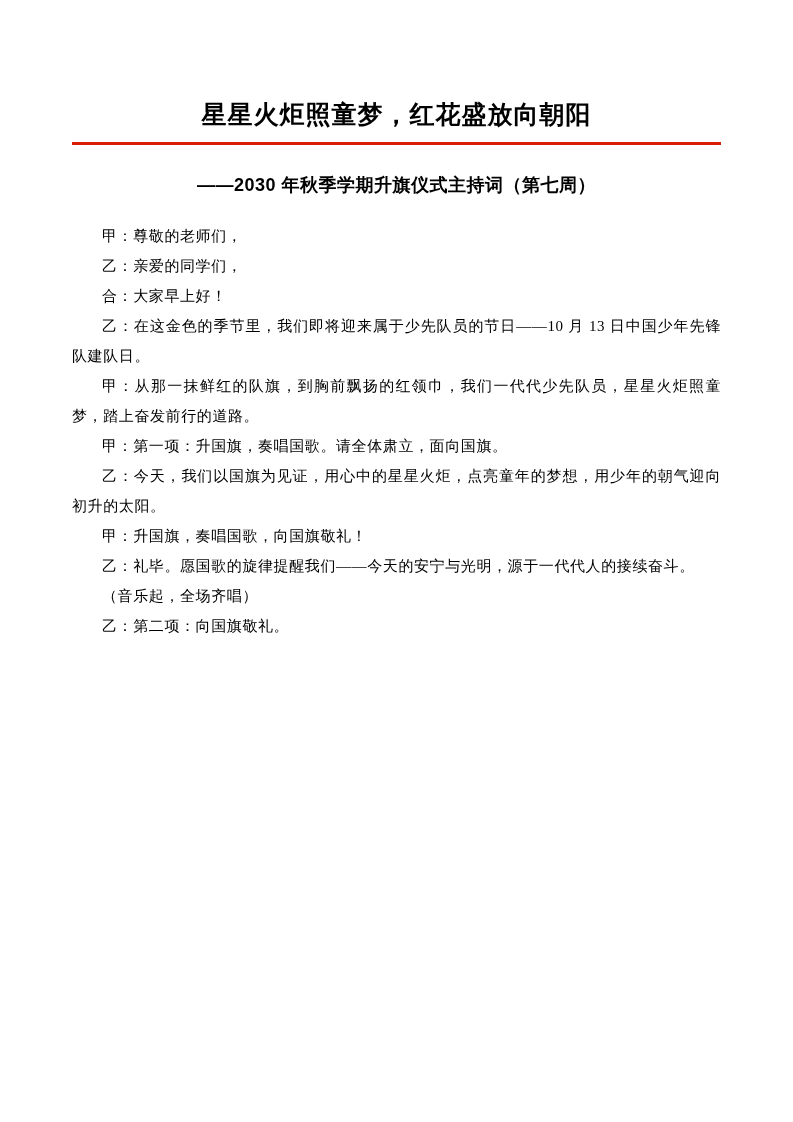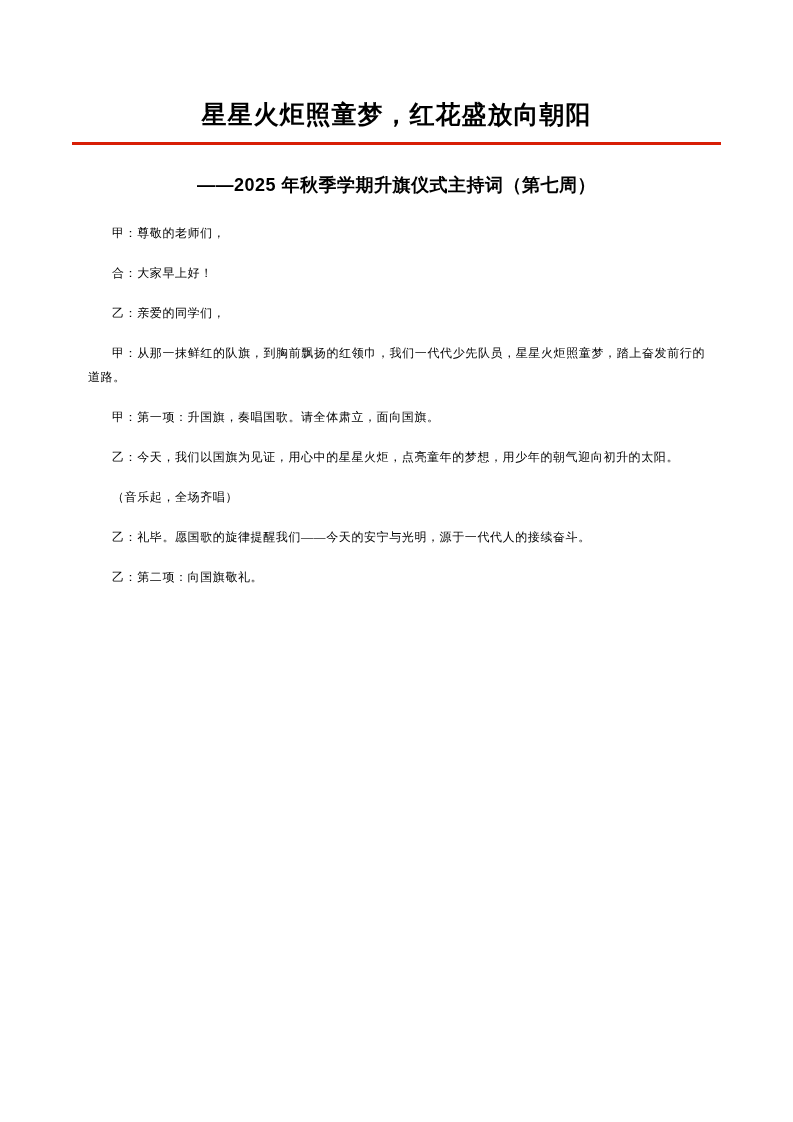--- a/index.html
+++ b/index.html
@@ -38,42 +38,44 @@
   }
   .doc-subtitle {
     text-align: center;
     font-size: 18px;
     line-height: 1.6;
     margin: 0 0 22px 0;
     font-family: "Liberation Sans", "DejaVu Sans", sans-serif;
     letter-spacing: 0.5px;
   }
   .para {
-    font-size: 12px;
+    font-size: 15px;
     line-height: 2.0;
-    margin: 16px;
+    margin: 0;
     text-indent: 2em;
     text-align: justify;
     letter-spacing: 0.6px;
   }
 </style>
 </head>
 <body>
 
 <div class="page">
 
   <h1 class="doc-title">星星火炬照童梦，红花盛放向朝阳</h1>
 
   <div class="title-rule" style="background: rgb(216, 30, 6);"></div>
 
-  <h2 class="doc-subtitle">——2025 年秋季学期升旗仪式主持词（第七周）</h2>
+  <h2 class="doc-subtitle">——2030 年秋季学期升旗仪式主持词（第七周）</h2>
 
   <p class="para">甲：尊敬的老师们，</p>
+  <p class="para">乙：亲爱的同学们，</p>
   <p class="para">合：大家早上好！</p>
-  <p class="para">乙：亲爱的同学们，</p>
+  <p class="para">乙：在这金色的季节里，我们即将迎来属于少先队员的节日——10 月 13 日中国少年先锋队建队日。</p>
   <p class="para">甲：从那一抹鲜红的队旗，到胸前飘扬的红领巾，我们一代代少先队员，星星火炬照童梦，踏上奋发前行的道路。</p>
   <p class="para">甲：第一项：升国旗，奏唱国歌。请全体肃立，面向国旗。</p>
   <p class="para">乙：今天，我们以国旗为见证，用心中的星星火炬，点亮童年的梦想，用少年的朝气迎向初升的太阳。</p>
+  <p class="para">甲：升国旗，奏唱国歌，向国旗敬礼！</p>
+  <p class="para">乙：礼毕。愿国歌的旋律提醒我们——今天的安宁与光明，源于一代代人的接续奋斗。</p>
   <p class="para">（音乐起，全场齐唱）</p>
-  <p class="para">乙：礼毕。愿国歌的旋律提醒我们——今天的安宁与光明，源于一代代人的接续奋斗。</p>
   <p class="para">乙：第二项：向国旗敬礼。</p>
 
 </div>
 
 </body></html>

